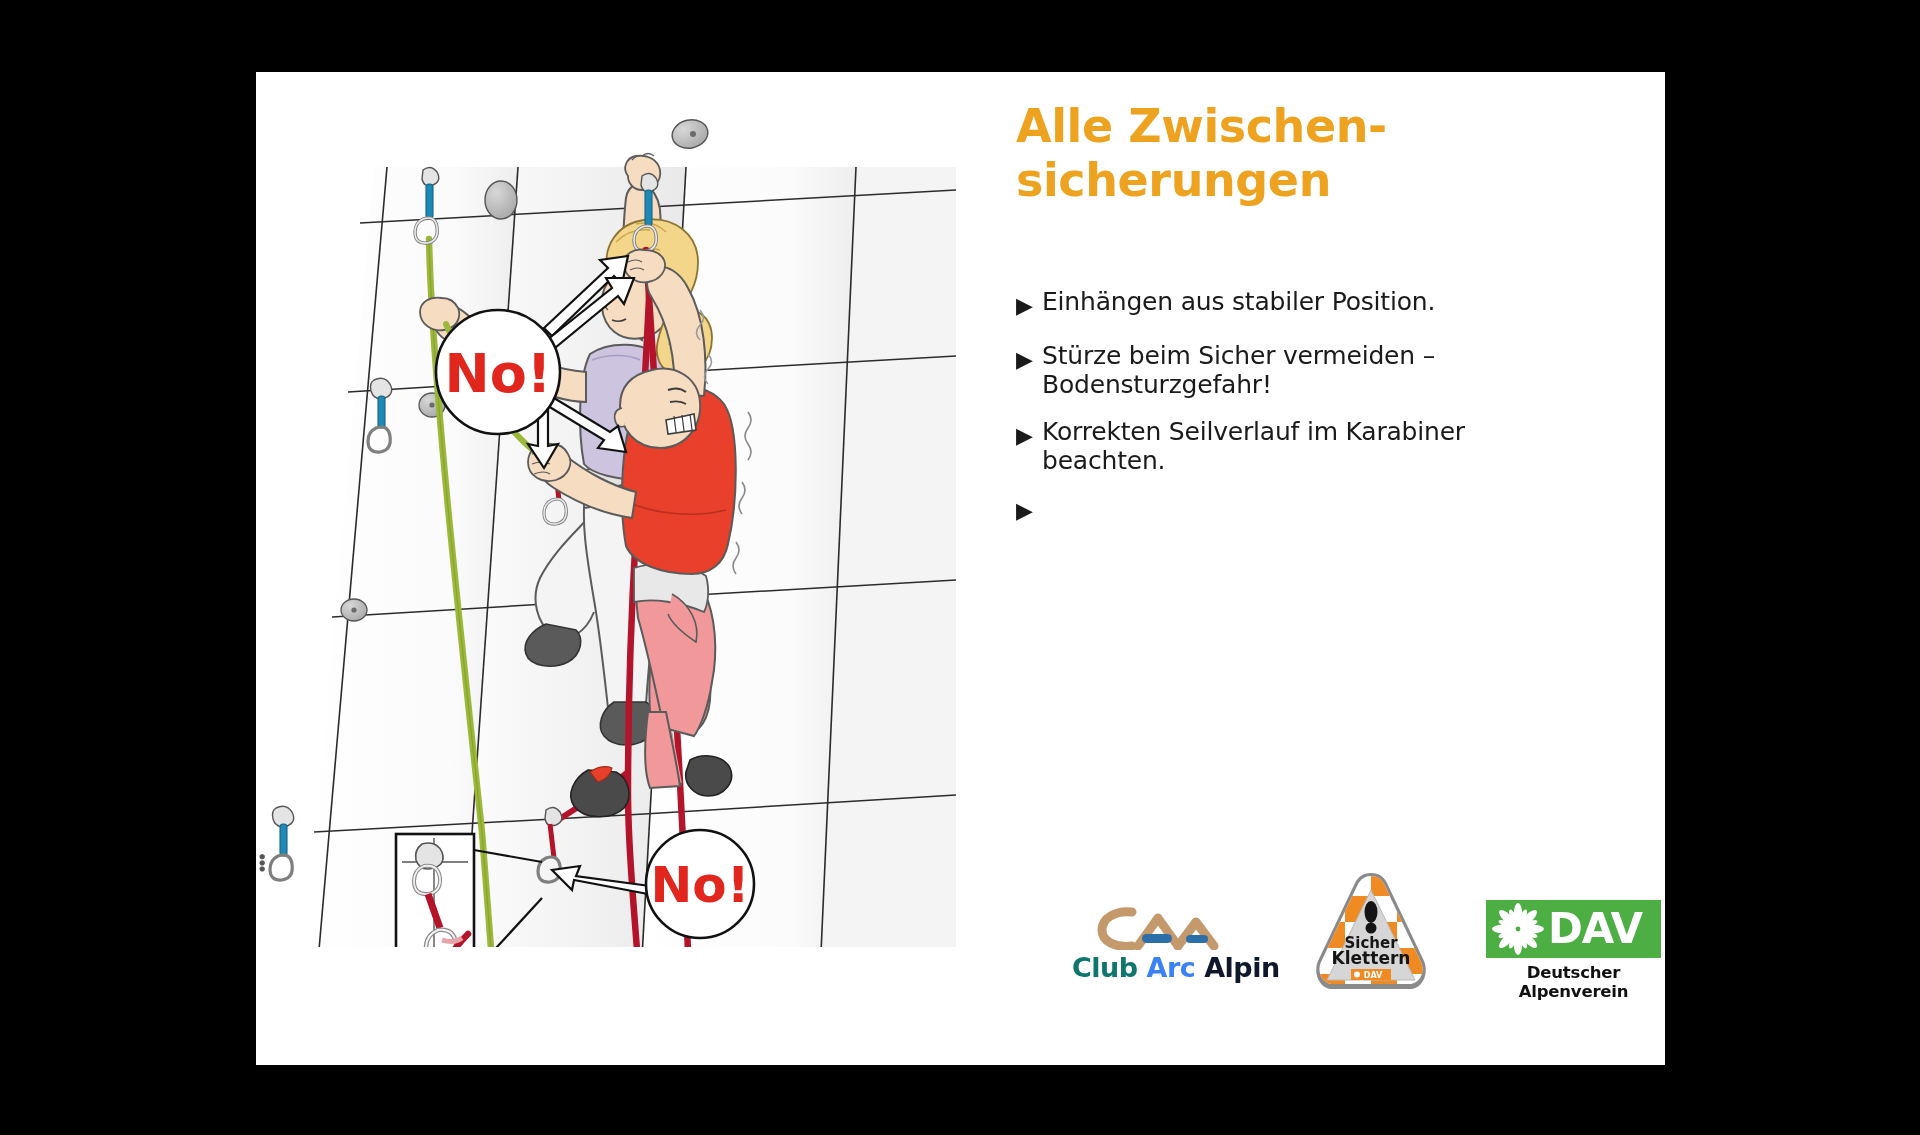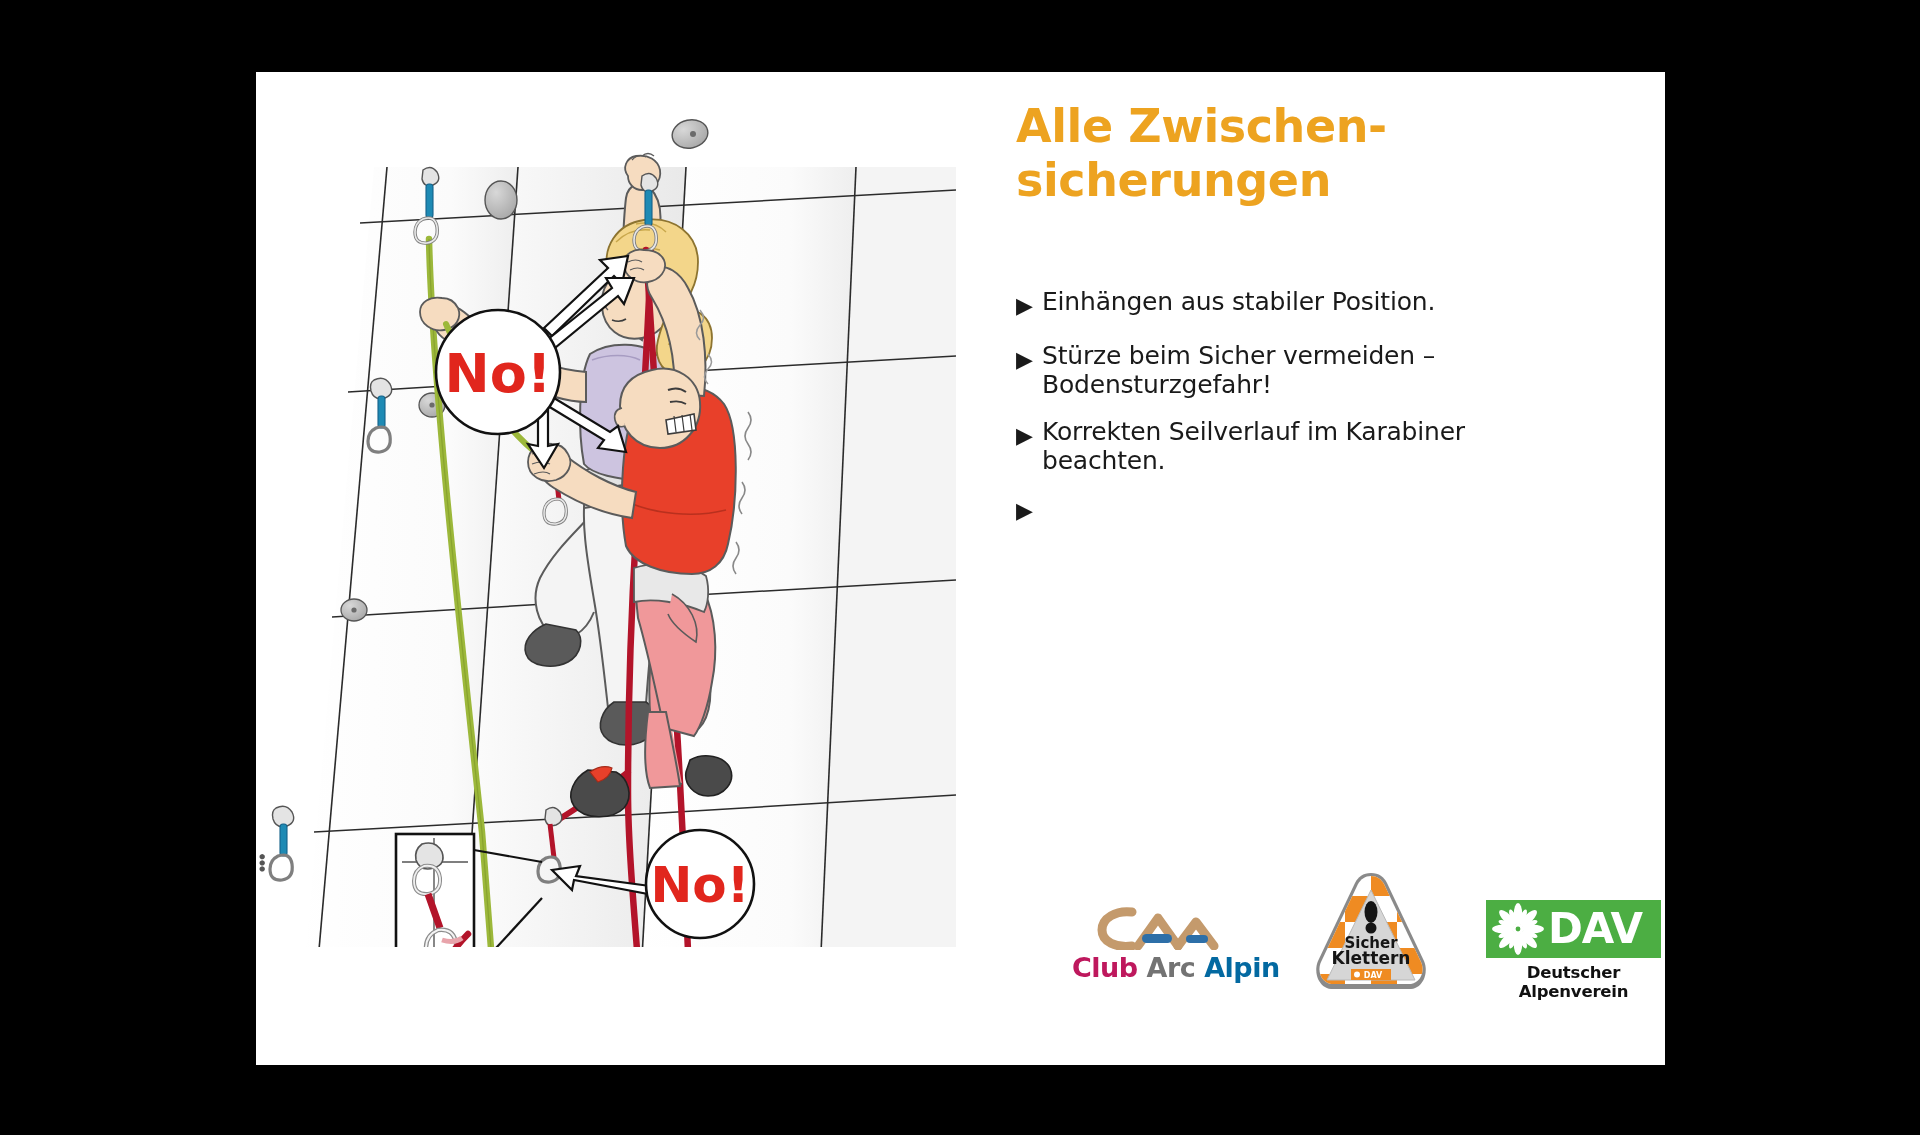--- a/index.html
+++ b/index.html
@@ -47,23 +47,23 @@
   
   #logos { position:absolute; left:58px; top:790px; width:640px; height:140px; }
 
   
   #logo-caa { position:absolute; left:56px; top:42px; width:180px; height:90px; }
   #logo-caa .mark { position:relative; width:140px; height:46px; margin:0 auto; }
   #logo-caa .cap {
     font-size:27px; font-weight:bold; text-align:center; margin-top:2px;
     font-family:"DejaVu Sans", sans-serif; white-space:nowrap; letter-spacing:-0.5px;
   }
-  #logo-caa .cap .w1 { color:#be185d; }
-  #logo-caa .cap .w2 { color:#737373;margin-top:8px; }
-  #logo-caa .cap .w3 { color:#0369a1; }
+  #logo-caa .cap .w1 { color:#0f766e; }
+  #logo-caa .cap .w2 { color:#3b82f6;margin-top:8px; }
+  #logo-caa .cap .w3 { color:#0f172a; }
 
   
   #logo-sk { position:absolute; left:295px; top:8px; width:120px; height:128px; }
 
   
   #logo-dav { position:absolute; left:470px; top:38px; width:175px; height:96px; }
   #logo-dav .gbox {
     width:175px; height:58px; background:#4cae43;
     display:flex; align-items:center; padding-left:6px; gap:4px;
   }

